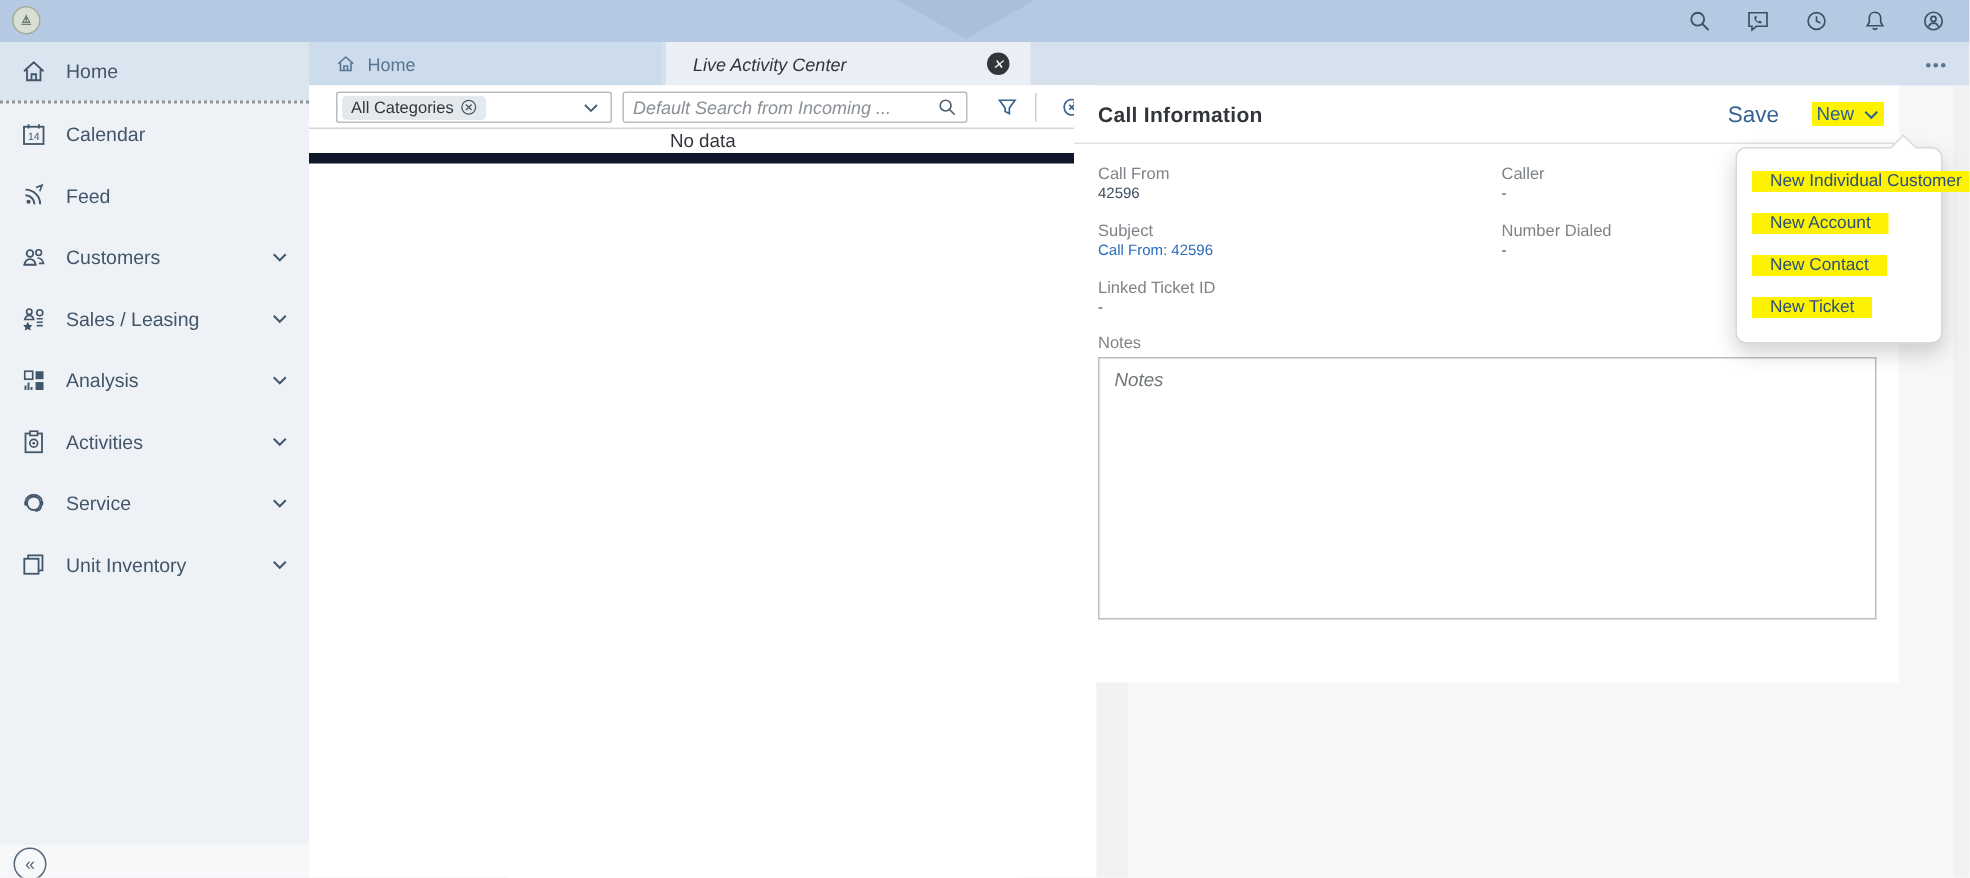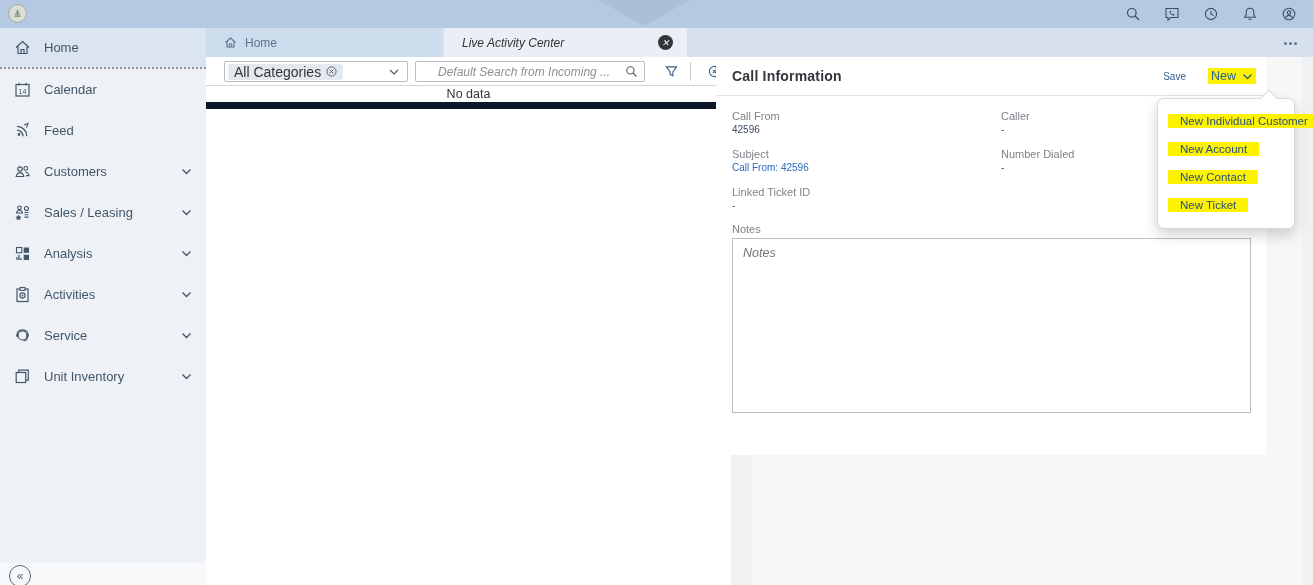--- a/index.html
+++ b/index.html
@@ -49,48 +49,48 @@
   .overflow-btn { position:absolute; right:12px; top:8px; width:22px; height:14px;
     display:flex; align-items:center; justify-content:center; gap:2px; cursor:pointer; }
   .overflow-btn i { width:3px; height:3px; border-radius:50%; background:#5a7590; }
 
   
   .list-col { left:206px; top:57px; width:525px; height:528px; background:#ffffff; }
   .filterbar { position:relative; height:29px; background:#fff; border-bottom:1px solid #d5d5d5; }
   .cat-select { position:absolute; left:18px; top:4px; width:184px; height:21px; background:#fff;
     border:1px solid #b9bcc0; border-radius:2px; display:flex; align-items:center; padding:0 7px 0 3px; cursor:pointer; }
   .cat-token { background:#e4e9ee; border-radius:3px; height:16px; display:flex; align-items:center;
-    gap:5px; padding:0 6px; font-size:14px; color:#32363a; }
+    gap:5px; padding:0 6px; font-size:11px; color:#32363a; }
   .cat-token svg { width:11px; height:11px; color:#4a5b6c; }
   .cat-chev { margin-left:auto; width:12px; height:12px; color:#4a5b6c; }
   .search-box { position:absolute; left:209px; top:4px; width:230px; height:21px; background:#fff;
     border:1px solid #b9bcc0; border-radius:2px; display:flex; align-items:center; padding:0 6px; }
   .search-box input { flex:1; border:0; outline:0; font-size:12px; font-style:italic; color:#737373;
-    font-family:"Liberation Sans", sans-serif; background:transparent;margin-left:16px; }
+    font-family:"Liberation Sans", sans-serif; background:transparent; }
   .search-box input::placeholder { color:#8b9096; font-style:italic; }
   .search-box svg { width:13px; height:13px; color:#4a5b6c; flex:none; cursor:pointer; }
   .funnel-btn { position:absolute; left:455px; top:5px; width:20px; height:19px; color:#35628f;
     display:flex; align-items:center; justify-content:center; cursor:pointer; }
   .filter-divider { position:absolute; left:484px; top:5px; width:1px; height:19px; background:#cfcfcf; }
   .reset-btn { position:absolute; left:498px; top:4px; width:20px; height:20px; color:#35628f;
     display:flex; align-items:center; justify-content:center; cursor:pointer; }
   .nodata-row { height:23px; border-bottom:7px solid #0f172a; display:flex; align-items:center; justify-content:center; }
   .nodata-text { font-size:12.5px; color:#32363a; }
 
   
   .gutter-mid { left:731px; top:57px; width:21px; height:528px; background:#f0f1f3; }
   .gutter-right { left:1302px; top:57px; width:11px; height:528px; background:#f0f1f3; }
 
   
   .panel { left:716px; top:57px; width:550px; height:398px; background:#ffffff; }
   .panel-header { position:relative; height:39px; border-bottom:1px solid #e2e2e2;
     display:flex; align-items:center; padding:0 10px 0 16px; }
   .panel-title { font-size:14px; font-weight:700; color:#32363a; letter-spacing:0.2px; }
   .panel-actions { margin-left:auto; display:flex; align-items:center; gap:22px; }
-  .save-btn { font-size:10px; color:#35628f; cursor:pointer; }
+  .save-btn { font-size:15px; color:#35628f; cursor:pointer; }
   .new-btn { font-size:12.5px; color:#2d5f94; background:#fcf202; padding:1px 3px;
     display:flex; align-items:center; gap:6px; cursor:pointer; }
   .new-btn svg { width:11px; height:11px; }
   .fields { padding:14px 16px 0 16px; display:grid; grid-template-columns:269px 1fr; row-gap:13px; }
   .field-label { font-size:11px; color:#7e8388; margin-bottom:2px; }
   .field-value { font-size:10px; color:#3b4d5e; }
   .field-value.link { color:#2a6cb8; cursor:pointer; }
   .notes-block { padding:12px 16px 0 16px; }
   .notes-label { font-size:11px; color:#7e8388; margin-bottom:3px; }
   .notes-area { width:519px; height:175px; border:1px solid #bdbdbd; resize:none; outline:none;

